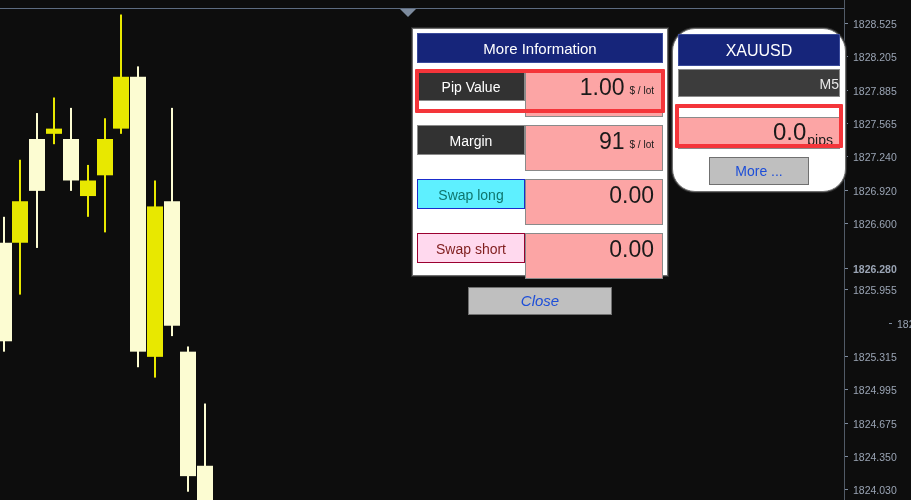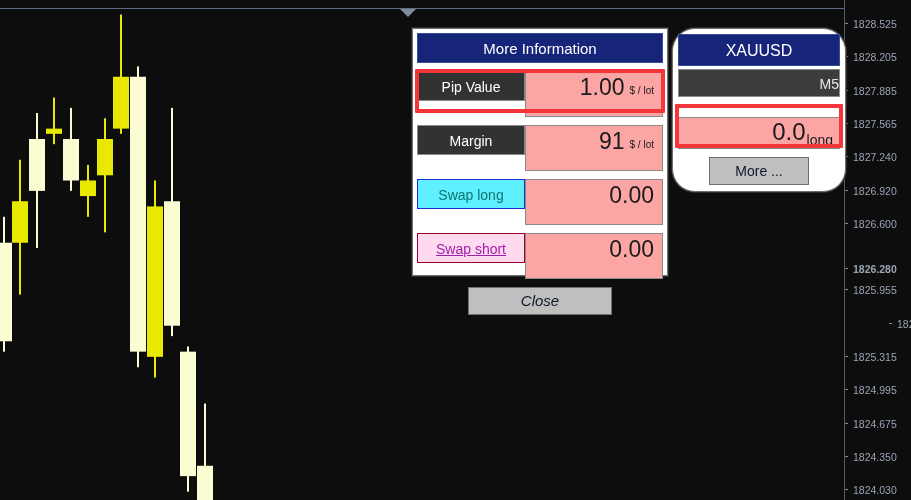--- a/index.html
+++ b/index.html
@@ -102,23 +102,22 @@
     text-align: center;
     border: 1px solid #8a8a8a;
   }
   .lbl.swap-long {
     background: #5ef0ff;
     color: #0f766e;
     border: 1px solid #1a2ccc;
   }
   .lbl.swap-short {
     background: #ffd9ee;
-    color: #a21caf;
+    color: #7f1d1d;
     border: 1px solid #9b0030;
-    text-decoration: underline;
   }
 
   .val {
     flex: 1;
     background: #fca5a5;
     color: #111111;
     height: 46px;
     border: 1px solid #8a8a8a;
     display: flex;
     align-items: baseline;
@@ -136,21 +135,21 @@
     color: #1a1a1a;
     margin-left: 5px;
     position: relative;
     top: -1px;
   }
 
   .btn-close-wrap { display: flex; justify-content: center; margin-top: 8px; font-style: italic; }
   .btn {
     background: #bfbfbf;
     border: 1px solid #707070;
-    color: #0f172a;
+    color: #1d4ed8;
     font-size: 15px;
     line-height: 26px;
     height: 28px;
     text-align: center;
     cursor: pointer;
   }
   #close-button { width: 144px; }
   #more-button  { width: 100px; font-size: 14px; }
 
   
@@ -293,21 +292,21 @@
     <div class="btn-close-wrap">
       <div class="btn" id="close-button">Close</div>
     </div>
   </div>
 
   <div class="panel" id="symbol-panel">
     <div class="panel-title">XAUUSD</div>
     <div id="tf-row">M5</div>
     <div id="spread-row">
       <span class="num">0.0</span>
-      <span class="unit big">long</span>
+      <span class="unit big">pips</span>
     </div>
     <div class="btn-more-wrap">
       <div class="btn" id="more-button">More ...</div>
     </div>
   </div>
 
   <div class="hl-box" id="hl-pip" style="left:415px; top:69px; width:250px; height:44px;"></div>
   <div class="hl-box" id="hl-spread" style="left:675px; top:104px; width:168px; height:44px;"></div>
 
 </div>

